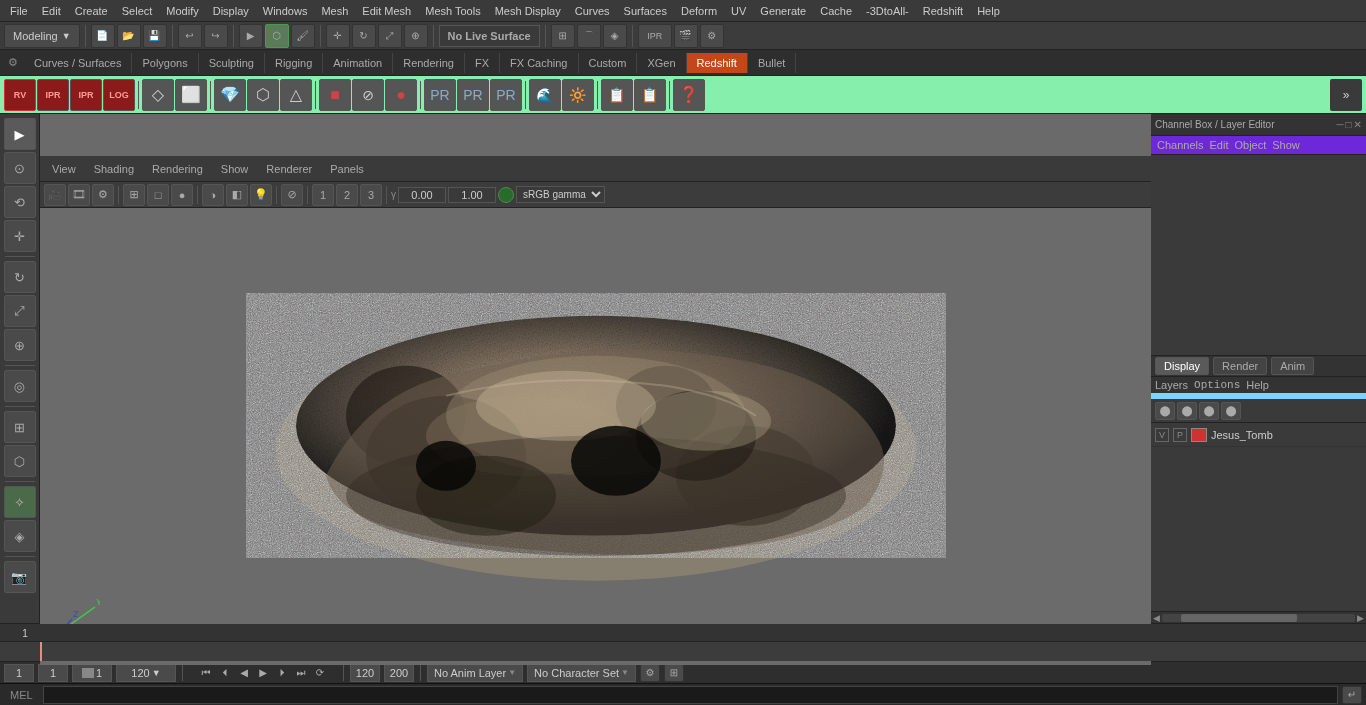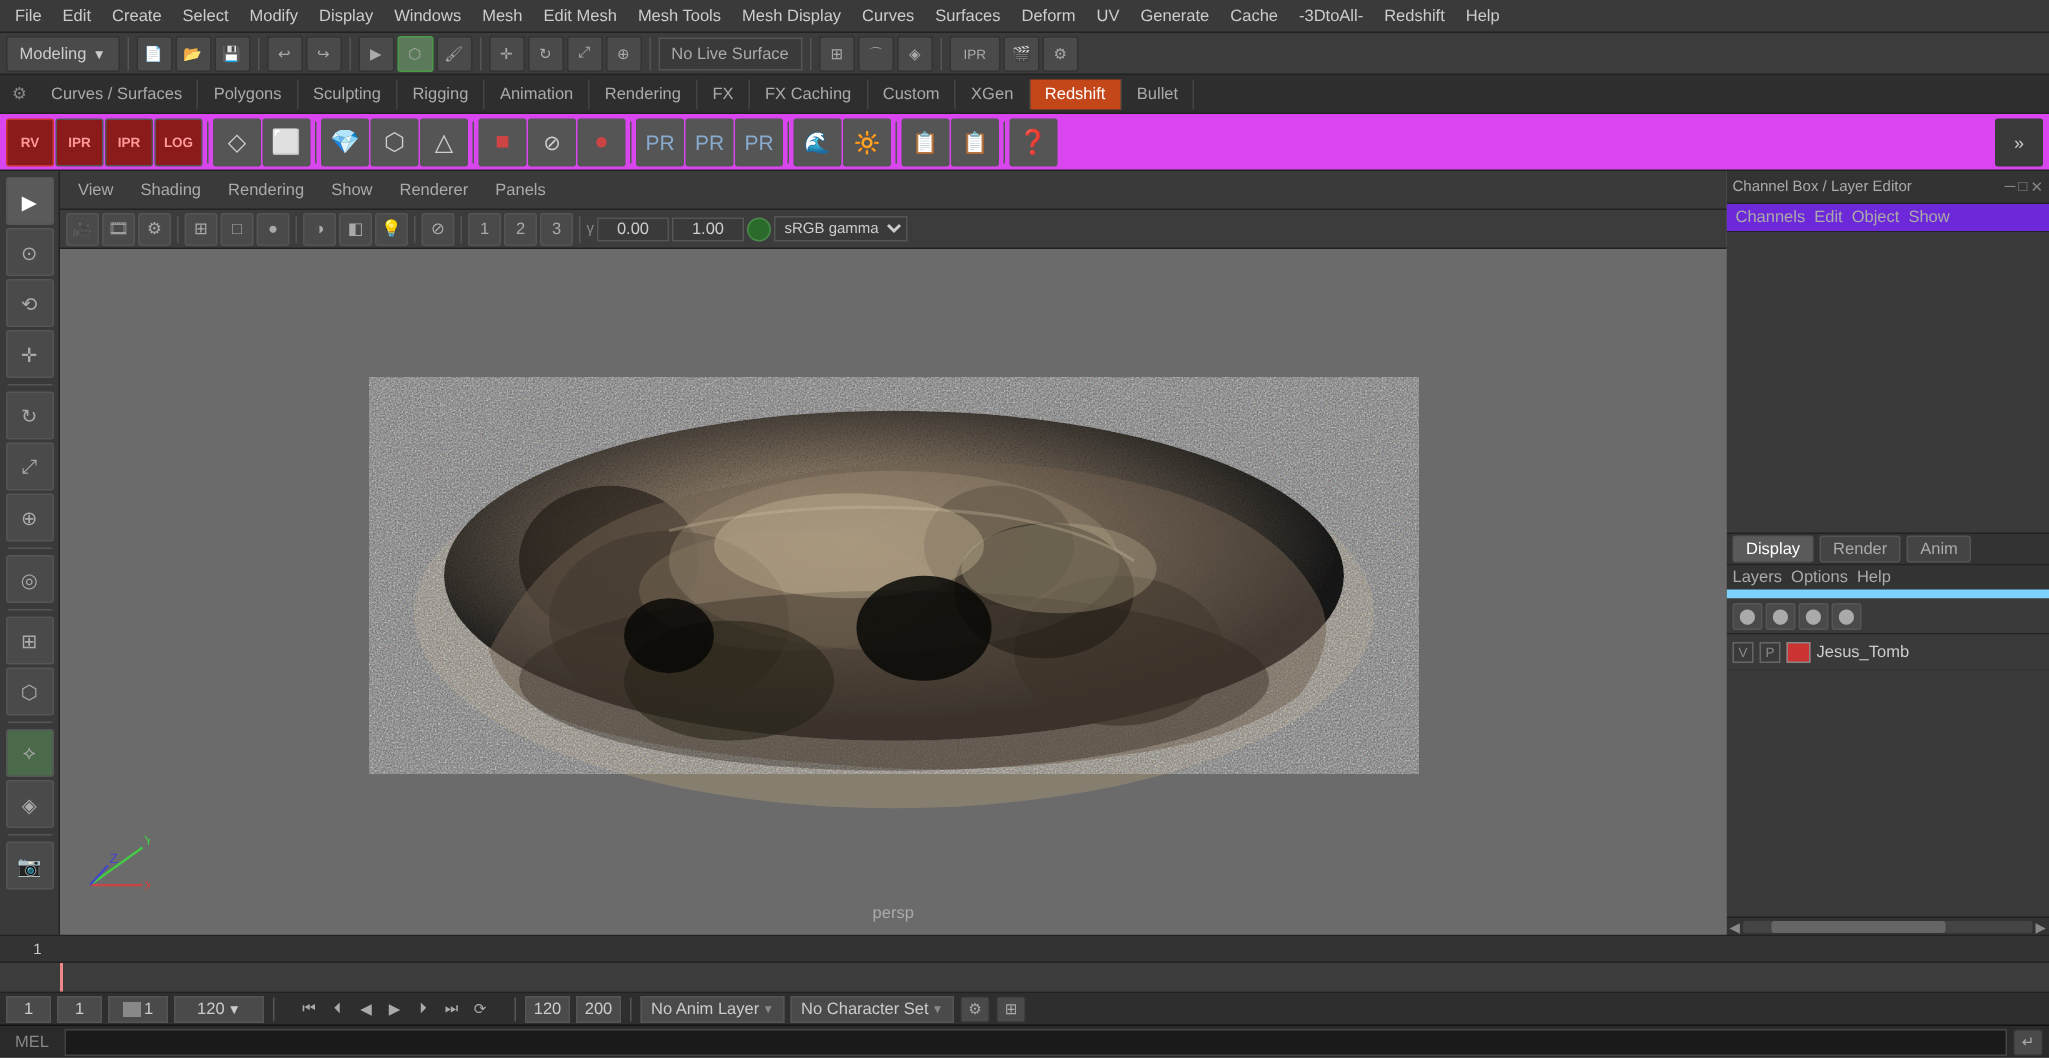--- a/index.html
+++ b/index.html
@@ -8,30 +8,30 @@
     
     #menu-bar { display: flex; align-items: center; height: 22px; background: #3a3a3a; border-bottom: 1px solid #222; padding: 0 4px; gap: 2px; }
     .menu-item { padding: 2px 6px; cursor: pointer; color: #ccc; font-size: 11px; }
 
     
     #toolbar1 { display: flex; align-items: center; height: 30px; background: #3c3c3c; border-bottom: 1px solid #222; padding: 0 4px; gap: 2px; }
     .toolbar-sep { width: 1px; height: 22px; background: #555; margin: 0 3px; }
     .tb-btn { display: flex; align-items: center; justify-content: center; width: 24px; height: 24px; background: #4a4a4a; border: 1px solid #333; cursor: pointer; border-radius: 2px; font-size: 10px; color: #aaa; }
     .tb-btn.active { background: #5a7a5a; border-color: #4a9a4a; }
     .dropdown-btn { display: flex; align-items: center; height: 24px; background: #4a4a4a; border: 1px solid #333; padding: 0 8px; cursor: pointer; font-size: 11px; color: #ccc; border-radius: 2px; }
-    .no-live-surface { padding: 0 8px; font-size: 11px; color: #aaa; background: #3a3a3a; border: 1px solid #555; height: 22px; display: flex; align-items: center; }
+    .no-live-surface { padding: 0 8px; font-size: 11px; color: #aaa; background: #3a3a3a; border: 1px solid #555; height: 22px; display: flex; align-items: center; font-weight: bold; }
 
     
     #tab-bar { display: flex; align-items: center; height: 26px; background: #2e2e2e; border-bottom: 1px solid #222; padding: 0 2px; }
     .tab { padding: 4px 10px; cursor: pointer; color: #aaa; font-size: 11px; border-right: 1px solid #444; }
     .tab.active { background: #c4471a; color: #fff; }
     .tab-gear { width: 22px; height: 26px; display: flex; align-items: center; justify-content: center; cursor: pointer; color: #888; }
 
     
-    #shelf-row { display: flex; align-items: center; height: 38px; background: #d946ef; border-bottom: 1px solid #222; padding: 0 4px; gap: 1px; }
+    #shelf-row { display: flex; align-items: center; height: 38px; background: #86efac; border-bottom: 1px solid #222; padding: 0 4px; gap: 1px; }
     .shelf-icon { width: 32px; height: 32px; display: flex; align-items: center; justify-content: center; cursor: pointer; border: 1px solid #555; background: #4a4a4a; border-radius: 2px; font-size: 14px; }
     .shelf-sep { width: 1px; height: 28px; background: #555; margin: 0 2px; }
 
     
     #main-layout { display: flex; width: 1366px; height: calc(705px - 22px - 30px - 26px - 38px - 22px - 38px - 22px); }
 
     
     #left-toolbar { width: 40px; background: #3a3a3a; border-right: 1px solid #222; display: flex; flex-direction: column; align-items: center; padding: 4px 2px; gap: 2px; }
     .lt-btn { width: 32px; height: 32px; display: flex; align-items: center; justify-content: center; cursor: pointer; border: 1px solid #555; background: #4a4a4a; border-radius: 2px; font-size: 13px; color: #aaa; }
     .lt-sep { width: 30px; height: 1px; background: #555; margin: 2px 0; }
@@ -97,21 +97,21 @@
     .pb-btn { width: 18px; height: 18px; display: flex; align-items: center; justify-content: center; font-size: 10px; color: #aaa; cursor: pointer; }
 
     .right-panel-outer { display: flex; flex-direction: column; width: 215px; }
 
     #channel-box-top { height: 22px; display: flex; align-items: center; justify-content: space-between; background: #333; padding: 0 4px; border-bottom: 1px solid #222; }
     .cbt-title { font-size: 10px; color: #aaa; }
     .cbt-icons { display: flex; gap: 2px; }
     .cbt-icon { font-size: 10px; color: #888; cursor: pointer; }
 
     
-    #vp-inner { display: flex; flex-direction: column; height: 100%; }
+    #vp-inner { display: flex; flex-direction: column; height: 100%; margin-top: 42px; }
     #vp-content { flex: 1; position: relative; background: #6b6b6b; min-height: 0; }
     .gamma-val { background: #3a3a3a; border: 1px solid #555; color: #ccc; font-size: 11px; width: 48px; padding: 1px 3px; text-align: center; }
     .gamma-select { background: #3a3a3a; border: 1px solid #555; color: #ccc; font-size: 10px; padding: 1px 2px; }
   </style>
 </head>
 <body>
 
 <div id="menu-bar">
   <div class="menu-item">File</div>
   <div class="menu-item">Edit</div>
@@ -362,21 +362,21 @@
     <div id="channel-box-area" style="flex:1; background:#3a3a3a; min-height:200px;"></div>
 
     <div id="layer-editor-header">
       <div class="le-tab active">Display</div>
       <div class="le-tab">Render</div>
       <div class="le-tab">Anim</div>
     </div>
 
     <div style="display:flex; align-items:center; height:22px; background:#333; padding:0 4px; gap:6px; border-bottom:6px solid #7dd3fc;">
       <span style="font-size:11px; color:#aaa; cursor:pointer;">Layers</span>
-      <span style="font-size:11px; color:#aaa; cursor:pointer;">Options</span>
+      <span style="font-size:11px; color:#aaa; cursor:pointer;font-family:Liberation Mono, monospace;">Options</span>
       <span style="font-size:11px; color:#aaa; cursor:pointer;">Help</span>
     </div>
 
     <div id="layer-editor-toolbar">
       <div class="le-btn">⬤</div>
       <div class="le-btn">⬤</div>
       <div class="le-btn">⬤</div>
       <div class="le-btn">⬤</div>
     </div>
 

